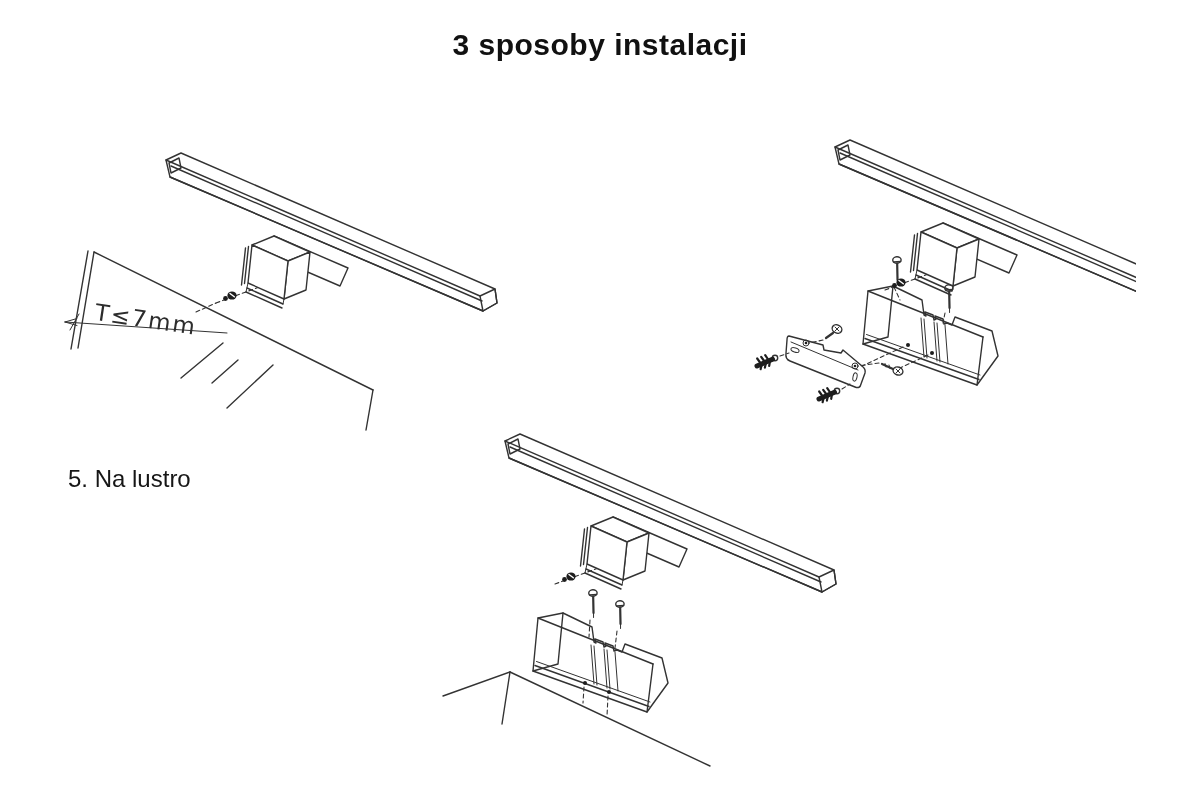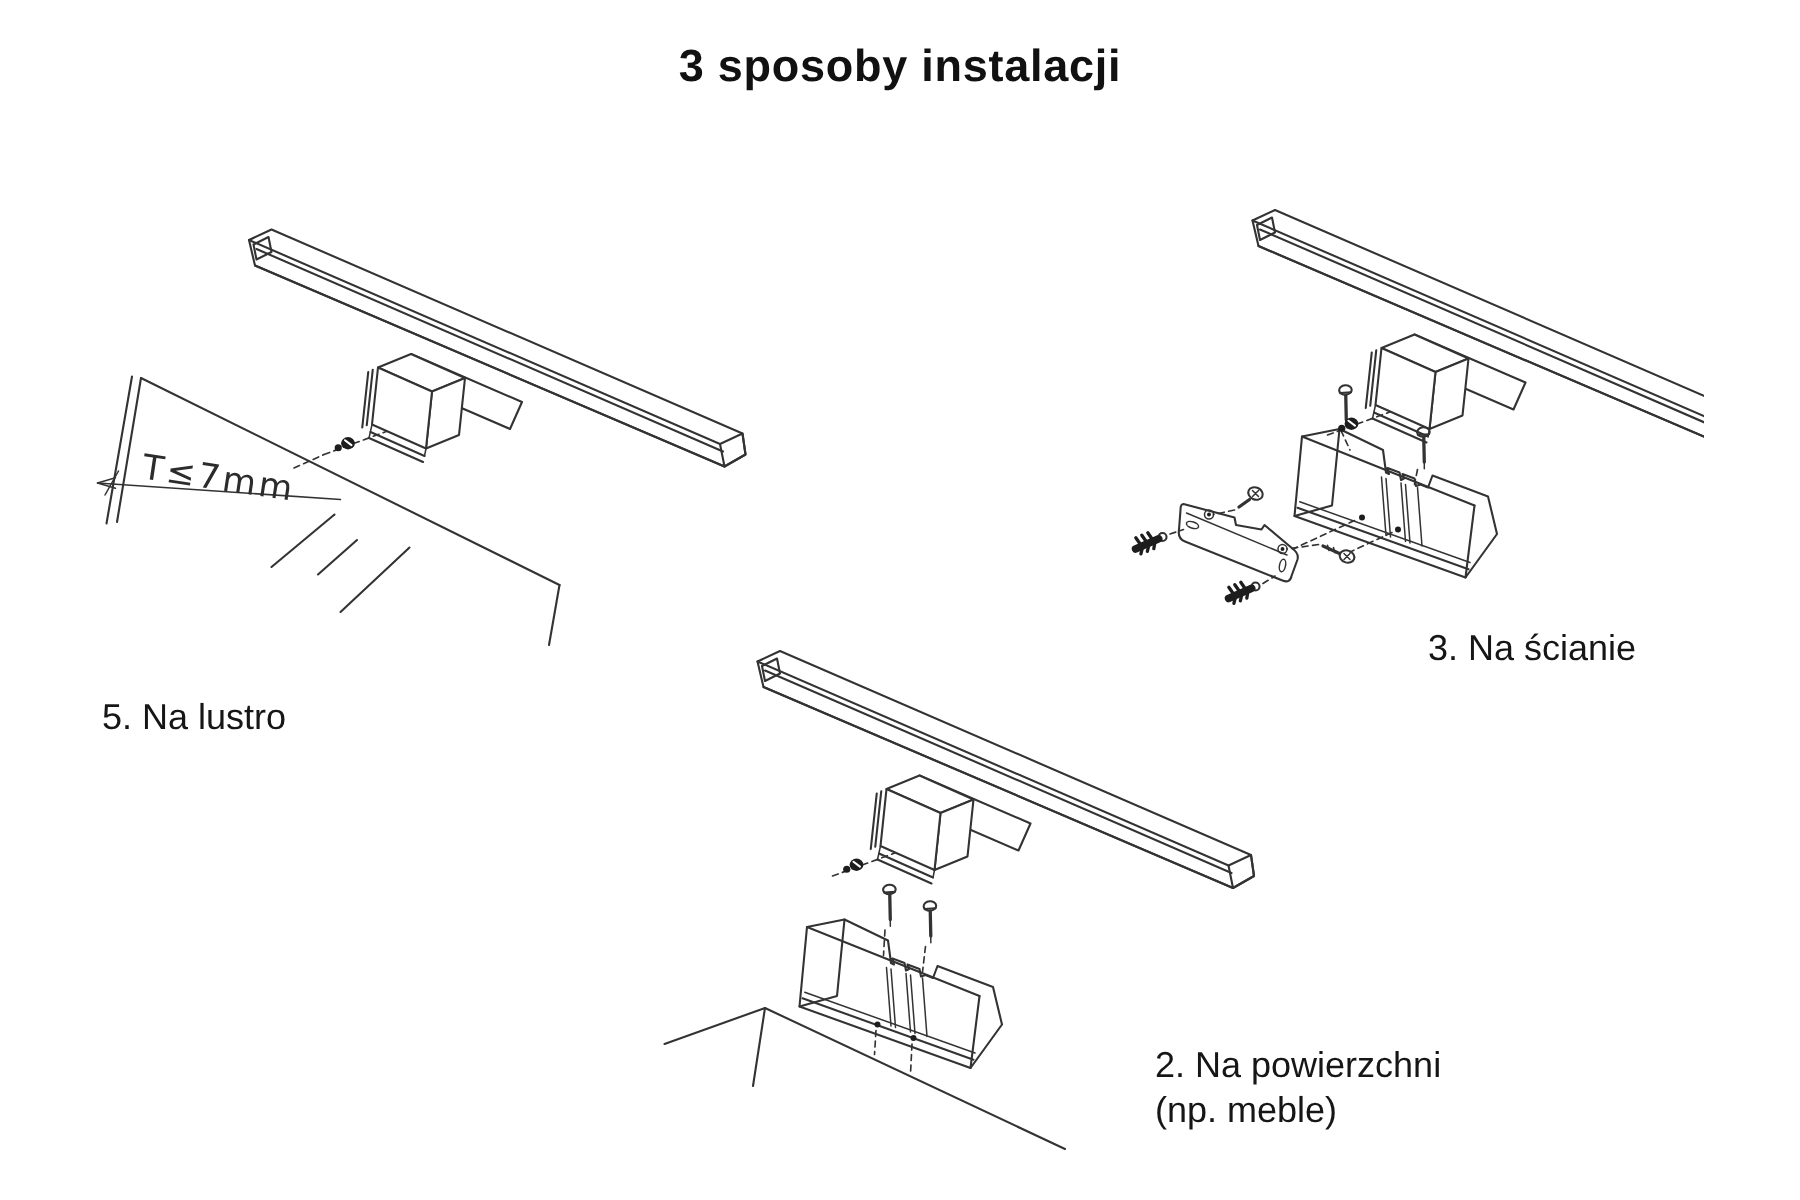--- a/index.html
+++ b/index.html
@@ -202,24 +202,19 @@
       </g>
 
       <use href="#lamp" transform="translate(669,-13)"></use>
     </g>
   </svg>
 
   <div class="dia-label label-mirror">
     <span>5. Na lustro</span>
   </div>
 
-  <div class="dia-label label-surface">
-    <div>2. Na powierzchni</div>
-    <div>(np. meble)</div>
+
+  <div class="dia-label label-wall">
   </div>
 
-  <div class="dia-label label-wall">
-    <div>3. Na ścianie</div>
-  </div>
-
   <div class="dim-note">T≤7mm</div>
 
 </div>
 
 </body></html>

